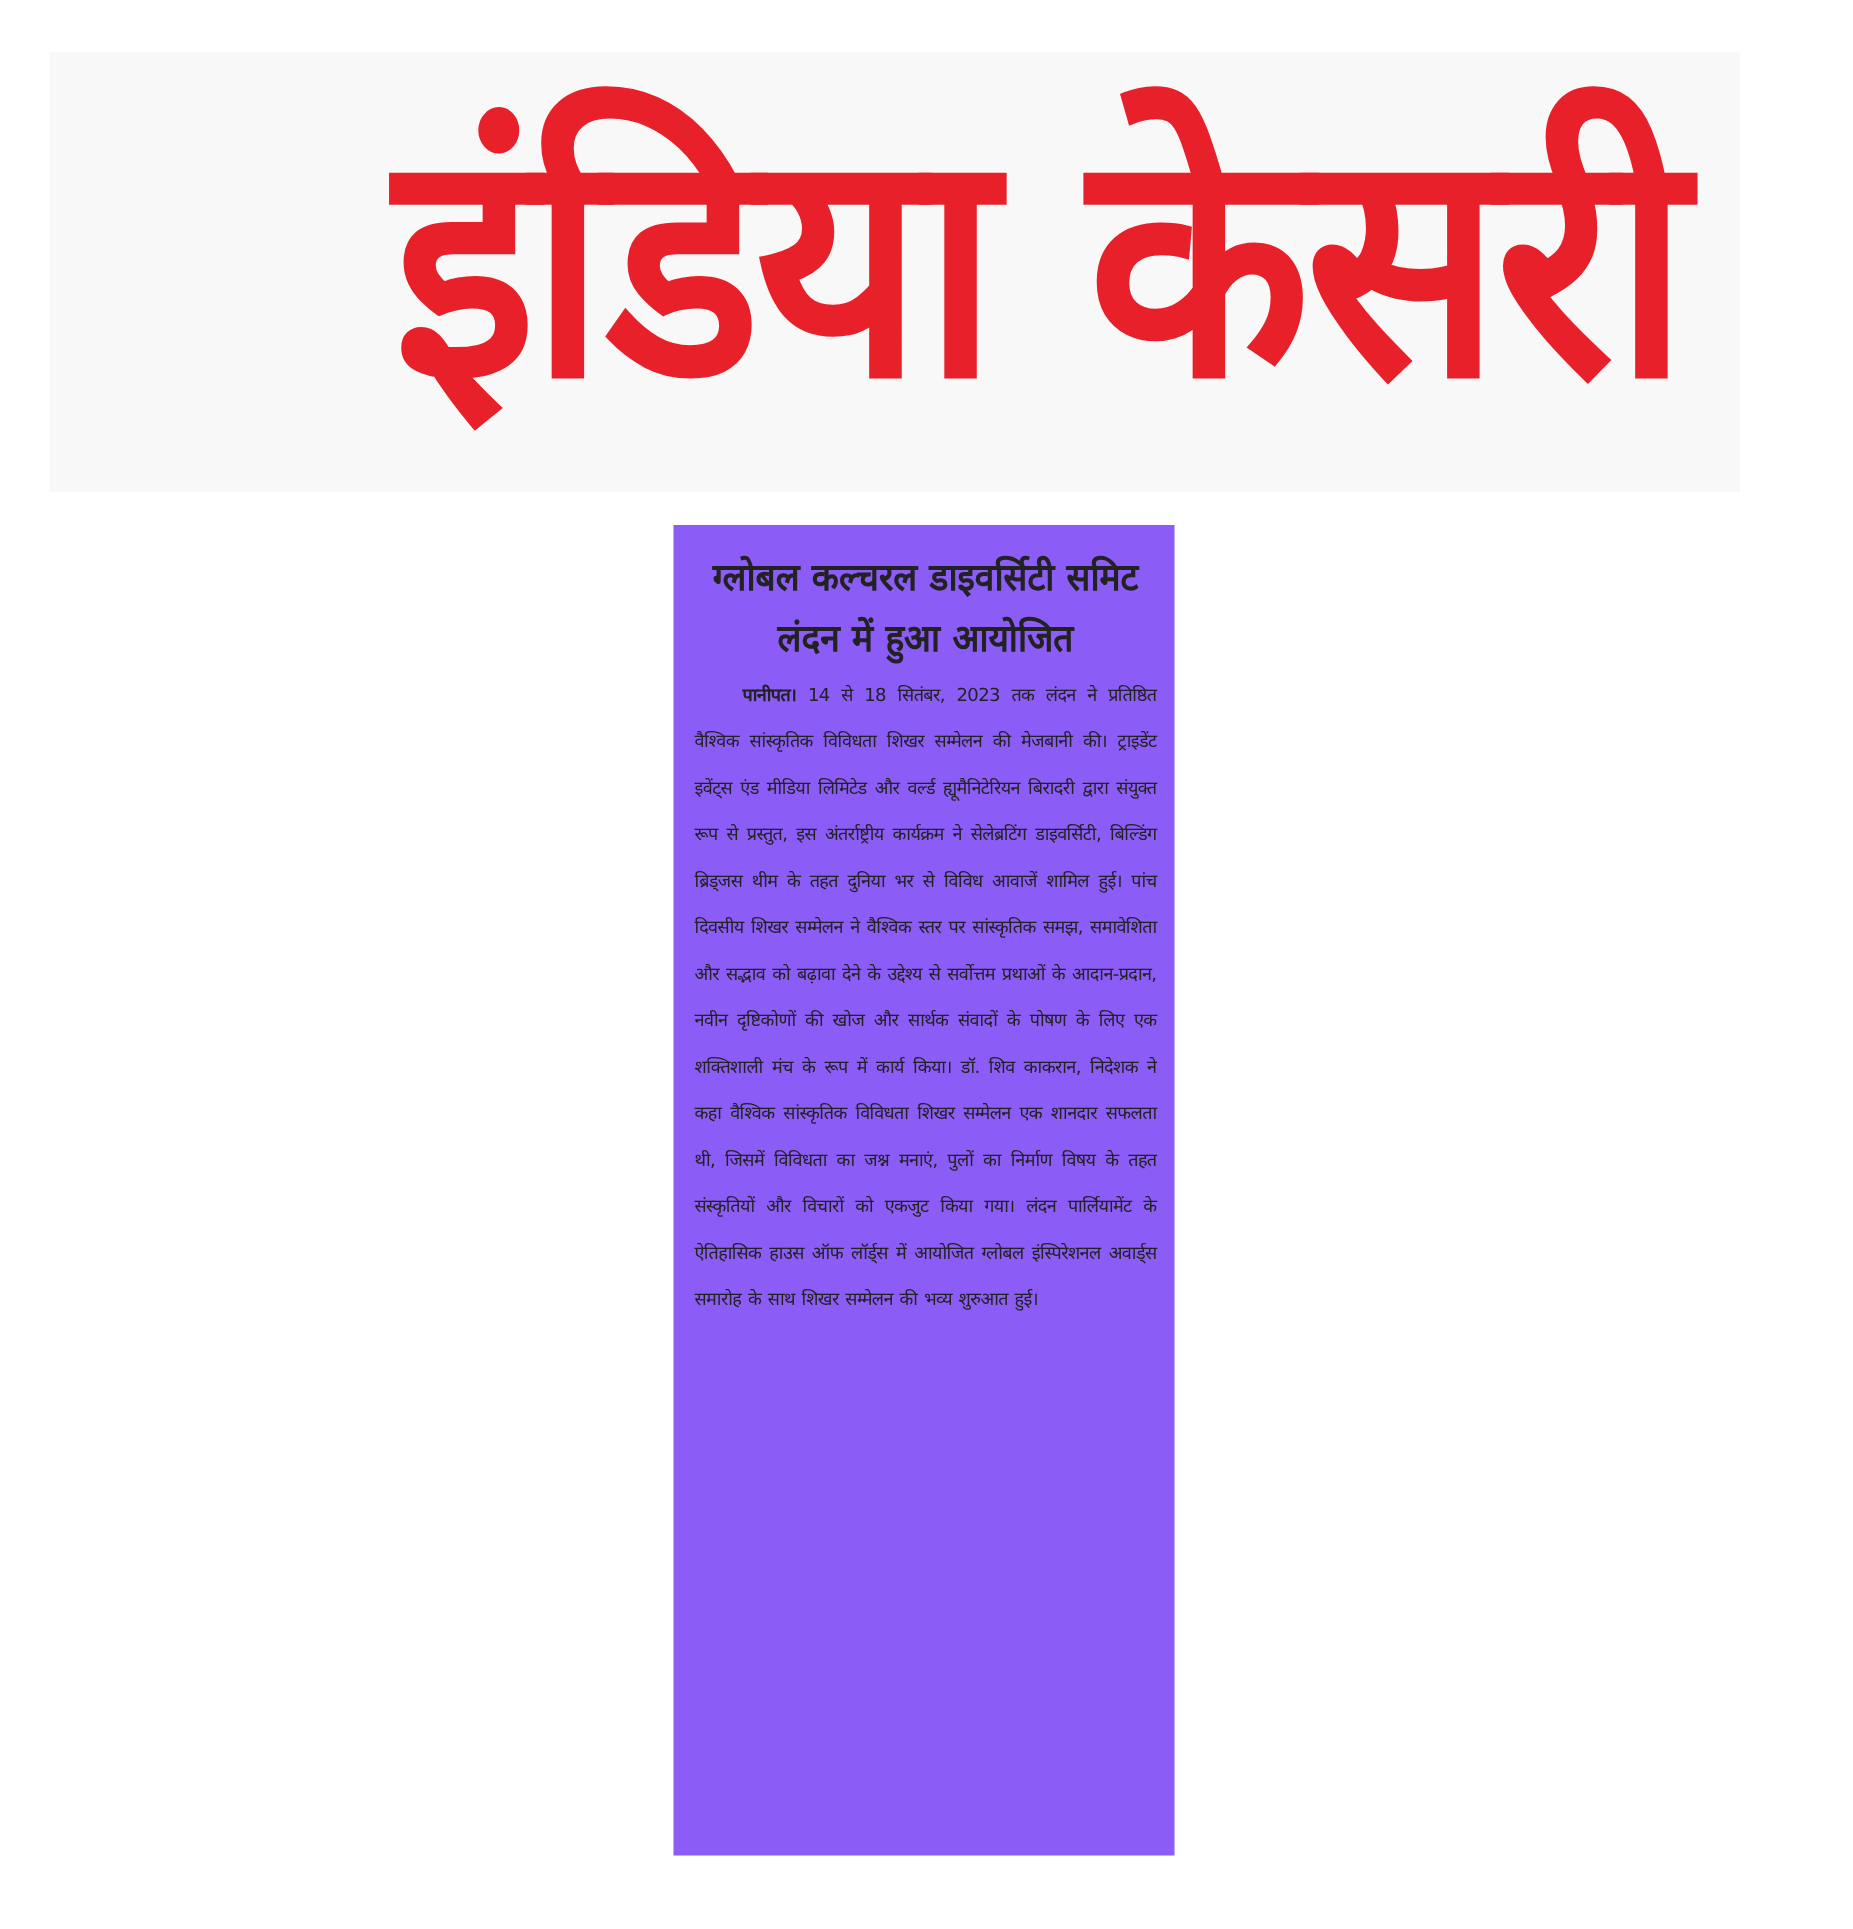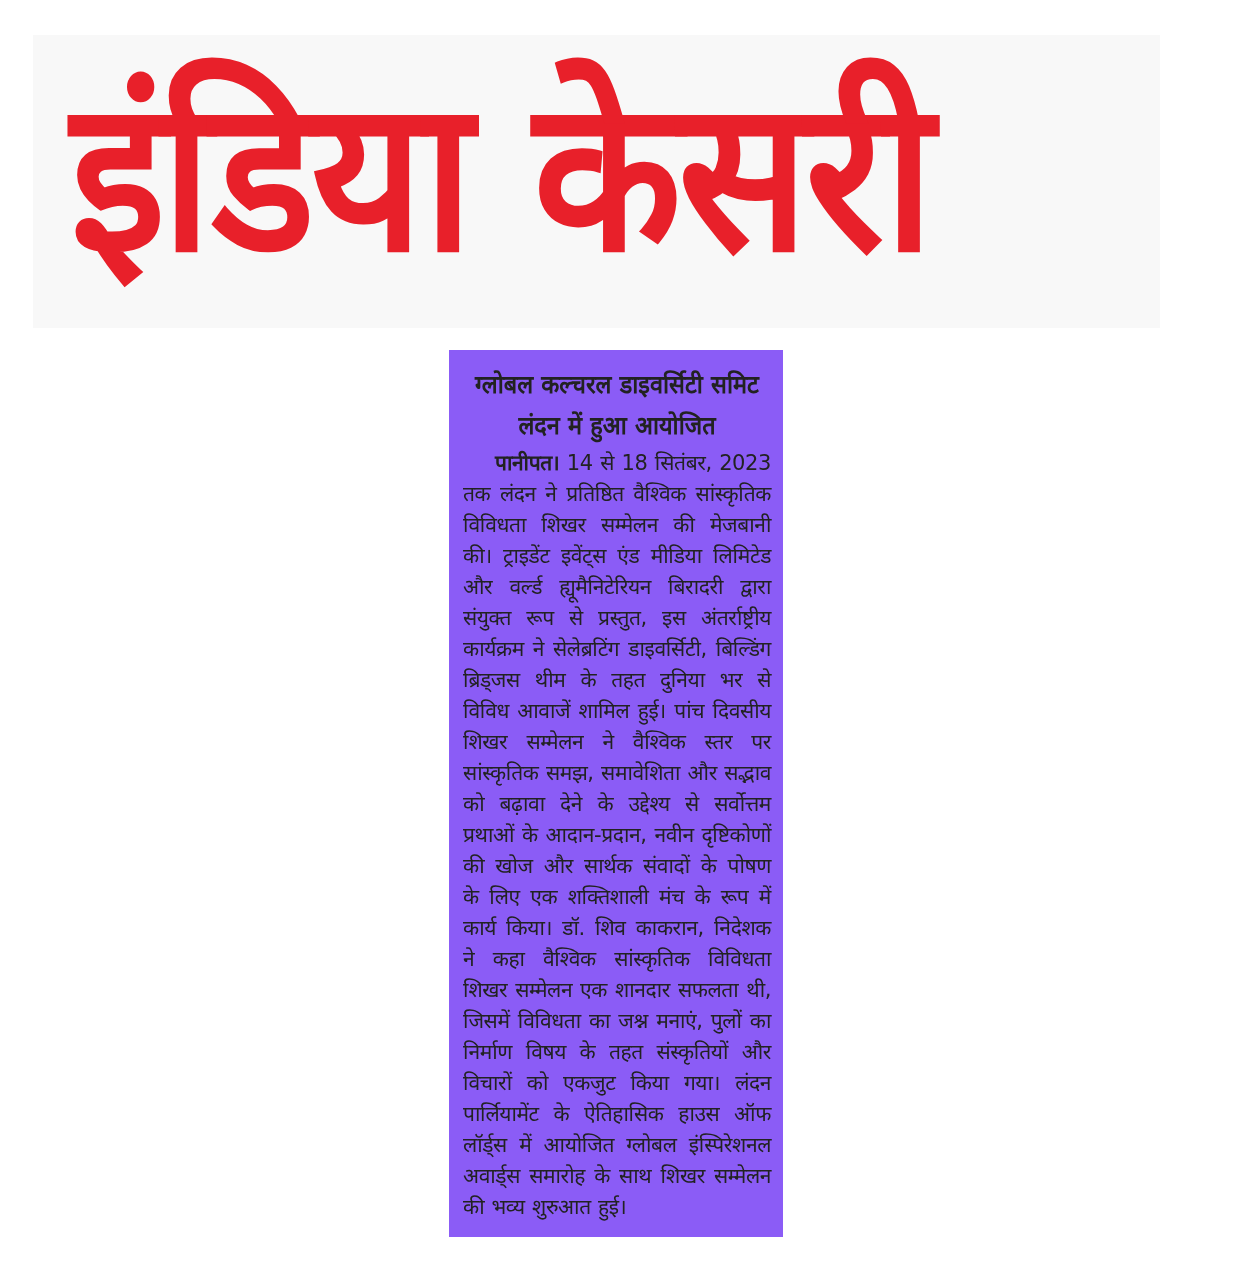--- a/index.html
+++ b/index.html
@@ -16,21 +16,21 @@
     }
     .masthead {
       position: absolute;
       left: 33px;
       top: 35px;
       width: 1127px;
       height: 293px;
       background: #f8f8f8;
       display: flex;
       align-items: center;
-      justify-content: flex-start;
+      justify-content: flex-end;
     }
     .masthead-title {
       color: #e8202a;
       font-family: "DejaVu Sans", "Liberation Sans", sans-serif;
       font-weight: bold;
       font-size: 210px;
       line-height: 1;
       letter-spacing: -4px;
       white-space: nowrap;
       transform: scaleX(0.92);
@@ -52,21 +52,21 @@
       font-family: "DejaVu Sans", "Liberation Sans", sans-serif;
       font-weight: bold;
       font-size: 25px;
       line-height: 41px;
       color: #222222;
       margin: 0 0 2px 0;
       transform: scaleX(0.94);
     }
     .body-text {
       font-family: "DejaVu Sans", "Liberation Sans", sans-serif;
-      font-size: 21px;
+      font-size: 12px;
       line-height: 31px;
       text-align: justify;
       text-align-last: left;
       text-indent: 32px;
       margin: 0;
       color: #222222;
       letter-spacing: -0.4px;
       word-spacing: 1px;
     }
     .dateline {

